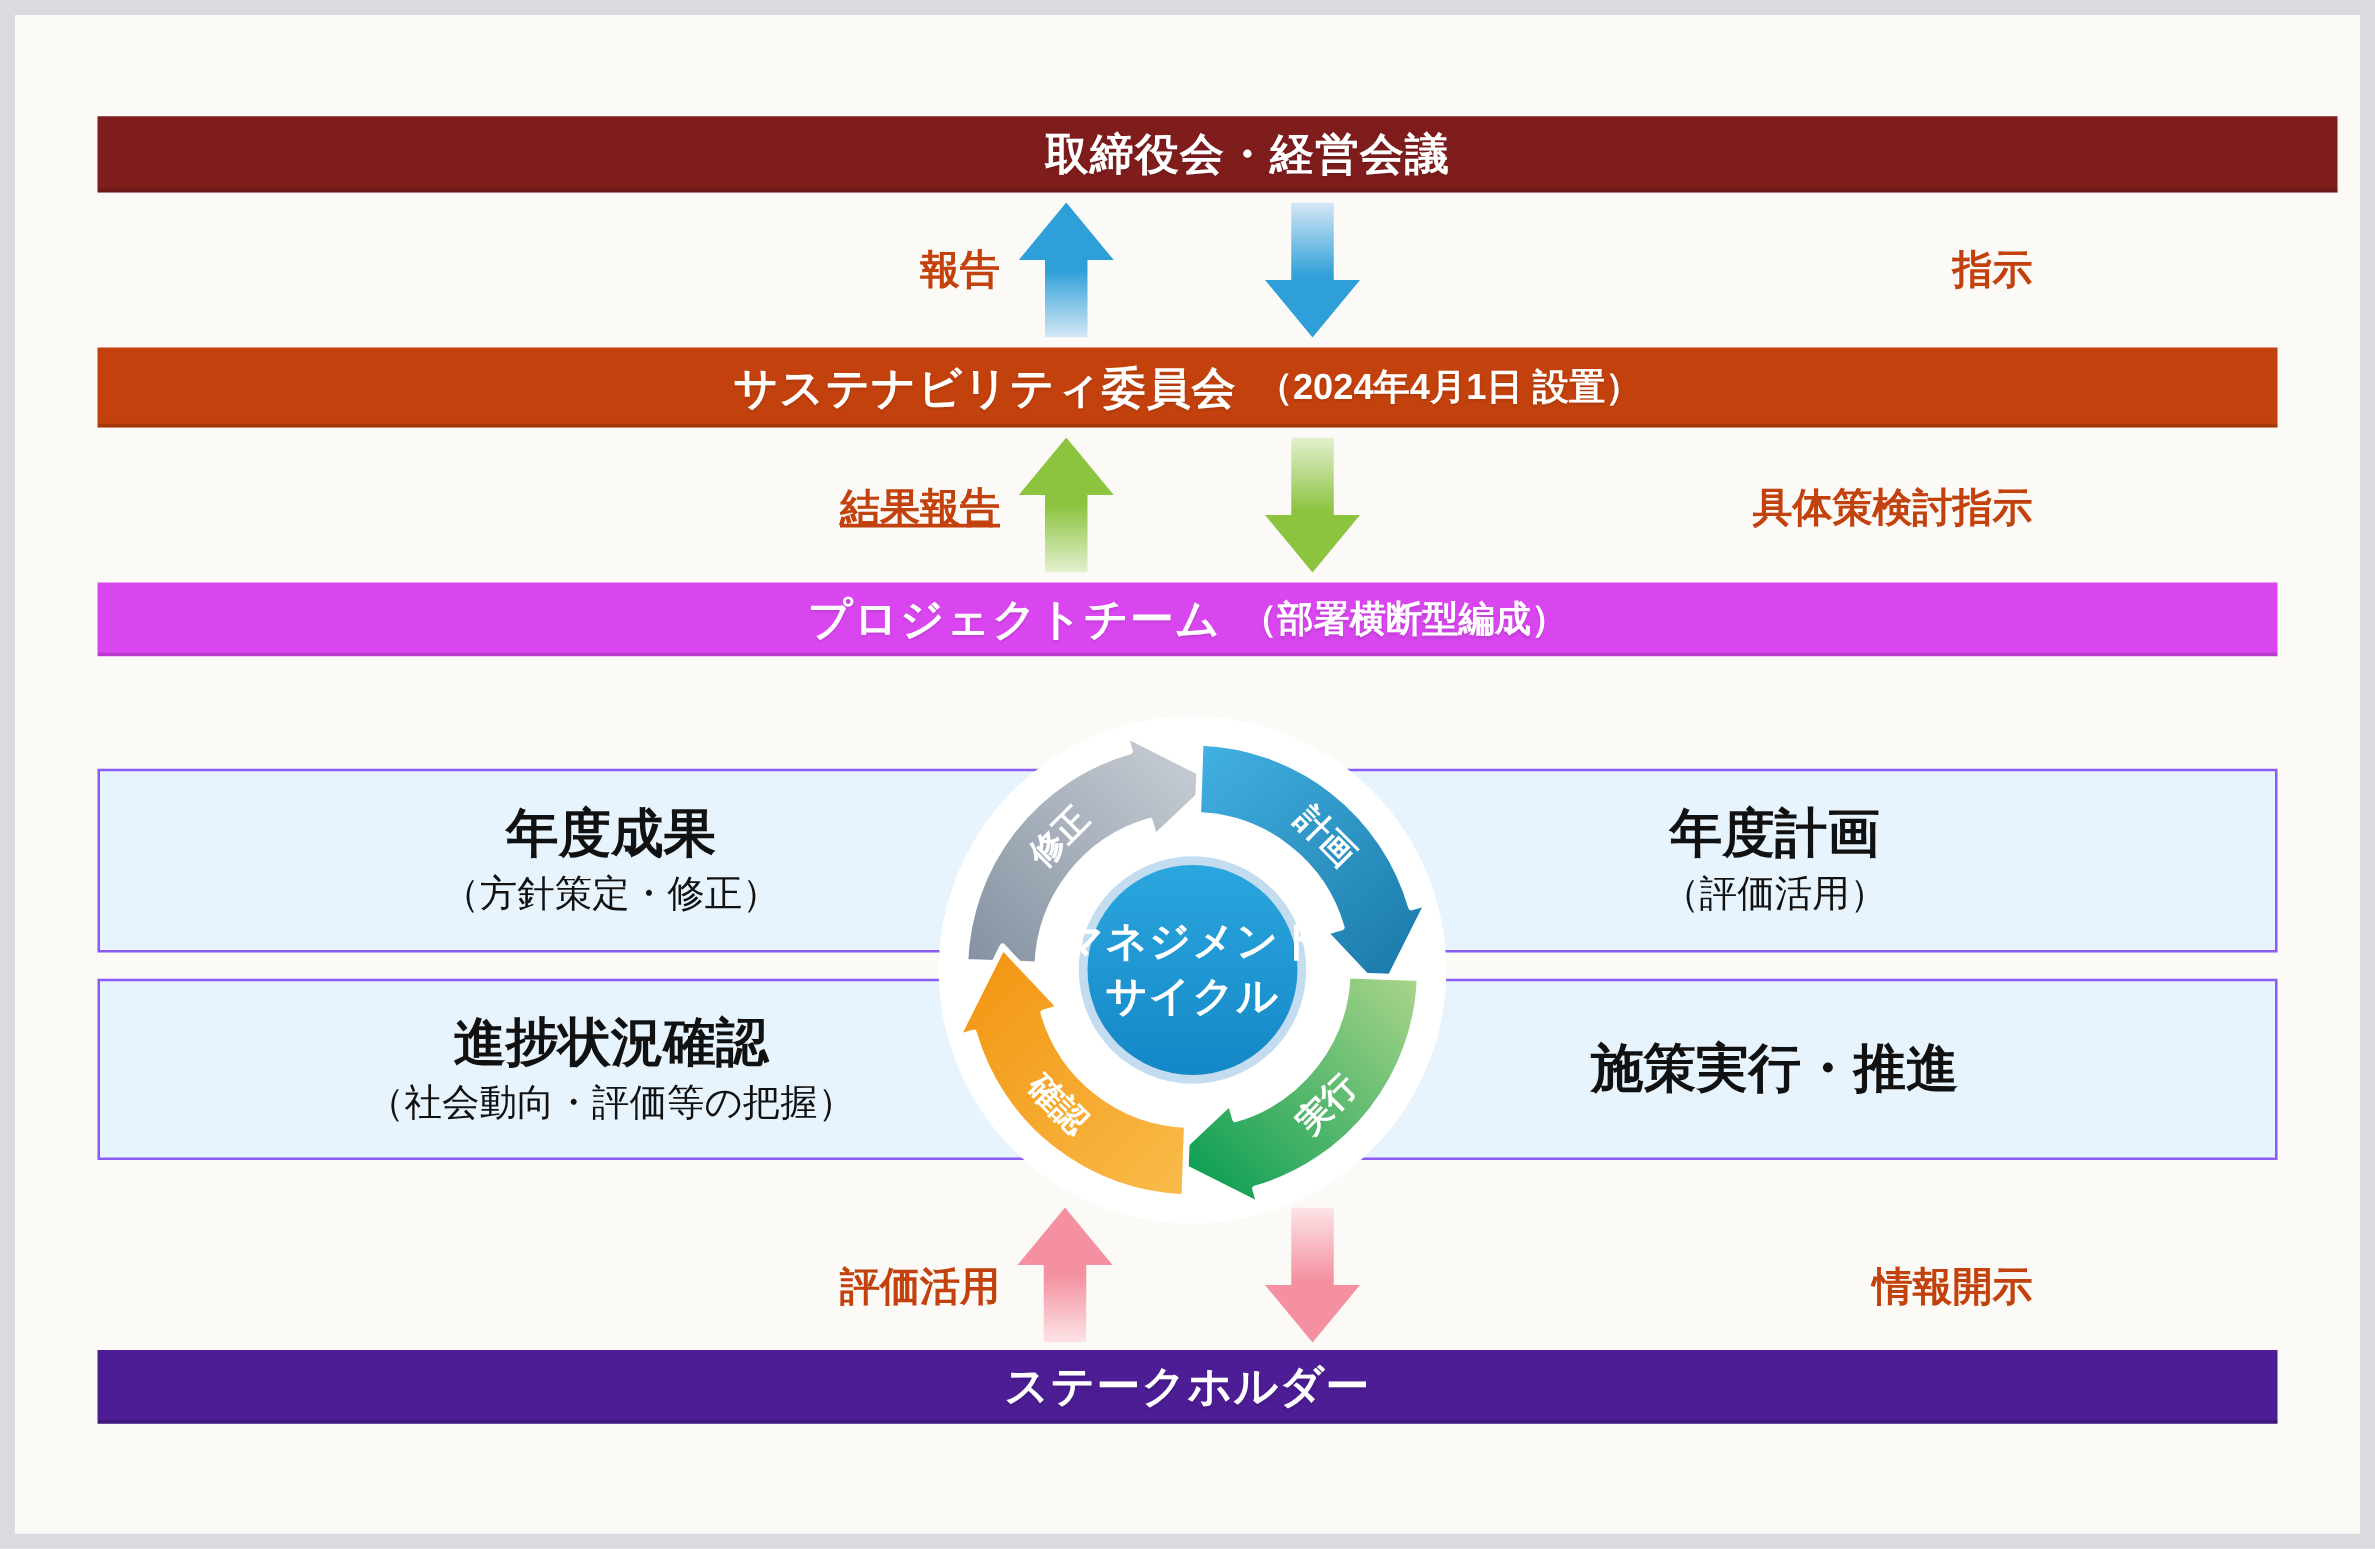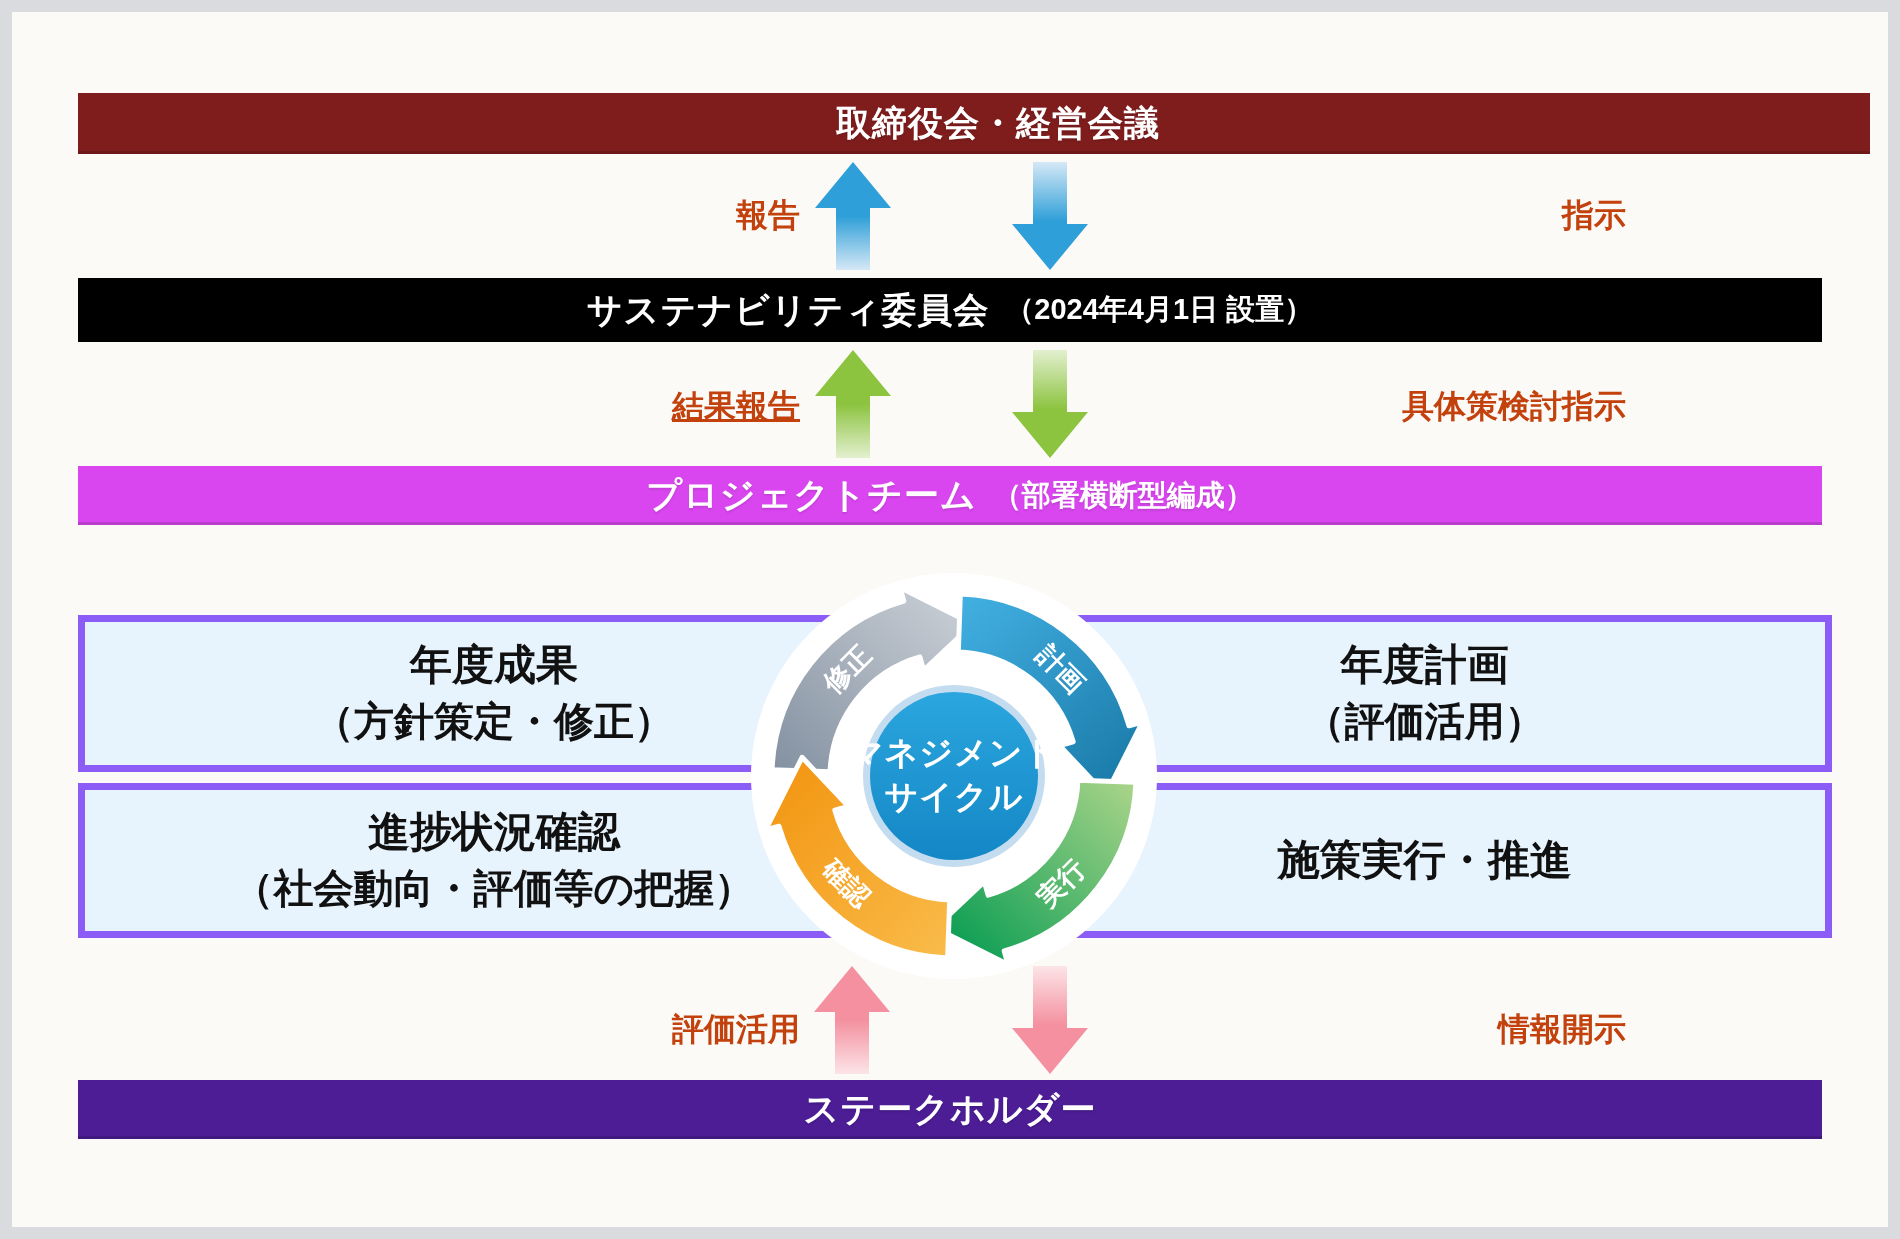--- a/index.html
+++ b/index.html
@@ -19,48 +19,48 @@
     position:absolute;left:78px;width:1744px;
     display:flex;align-items:center;justify-content:center;
     color:#ffffff;font-weight:700;
     box-shadow:inset 0 -3px 0 rgba(0,0,0,0.14);
     text-shadow:0 2px 2px rgba(0,0,0,0.10);
     white-space:nowrap;
   }
   .bar .main{font-size:35px;letter-spacing:1px;}
   .bar .note{font-size:29px;margin-left:16px;letter-spacing:0px;}
   .bar-blue{top:93px;height:61px;background:#7f1d1d;padding-left:48px;}
-  .bar-green1{top:278px;height:64px;background:#000000;}
+  .bar-green1{top:278px;height:64px;background:#c2410c;}
   .bar-green2{top:466px;height:59px;background:#d946ef;}
   .bar-pink{top:1080px;height:59px;background:#4c1d95;}
 
   .flow-label{
     position:absolute;font-size:32px;font-weight:700;color:#c2410c;
     white-space:nowrap;
   }
   .fl-right{left:460px;width:340px;text-align:right;}
   .fl-left{left:1146px;width:460px;text-align:right;margin-left:20px;}
 
   .arrow{position:absolute;width:76px;height:108px;}
 
   .row{
     position:absolute;left:78px;width:1740px;
-    background:#e8f4fd;border:7px solid #8b5cf6;
+    background:#e8f4fd;border:2px solid #8b5cf6;
   }
   .row1{top:615px;height:143px;}
   .row2{top:783px;height:141px;}
   .cell{
     position:absolute;top:0;bottom:0;
     display:flex;flex-direction:column;justify-content:center;align-items:center;
     text-align:center;color:#111;
   }
   .cell-left{left:0;width:47%;}
   .cell-right{right:0;width:46%;}
   .cell .title{font-size:42px;font-weight:700;line-height:1.2;}
-  .cell .sub{font-size:40px;font-weight:700;line-height:1.3;margin-top:4px;}
+  .cell .sub{font-size:30px;font-weight:400;line-height:1.3;margin-top:4px;}
 
   .cycle-svg{position:absolute;left:744px;top:566px;width:420px;height:420px;z-index:3;}
   .cycle-label{font-size:27px;font-weight:700;fill:#ffffff;}
   .cycle-center-text{font-size:33px;font-weight:700;fill:#ffffff;letter-spacing:1px;}
 </style>
 </head>
 <body>
 
 <div class="panel"></div>
 <div class="canvas">

